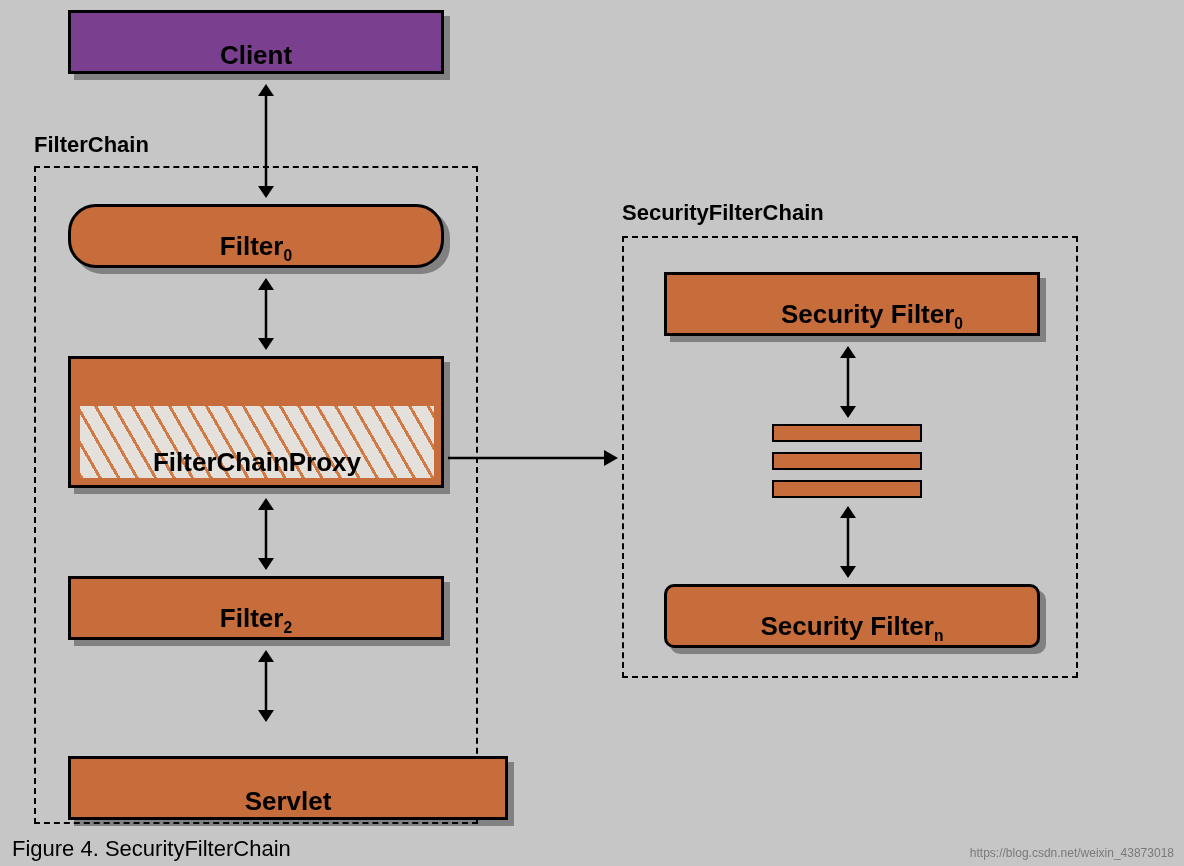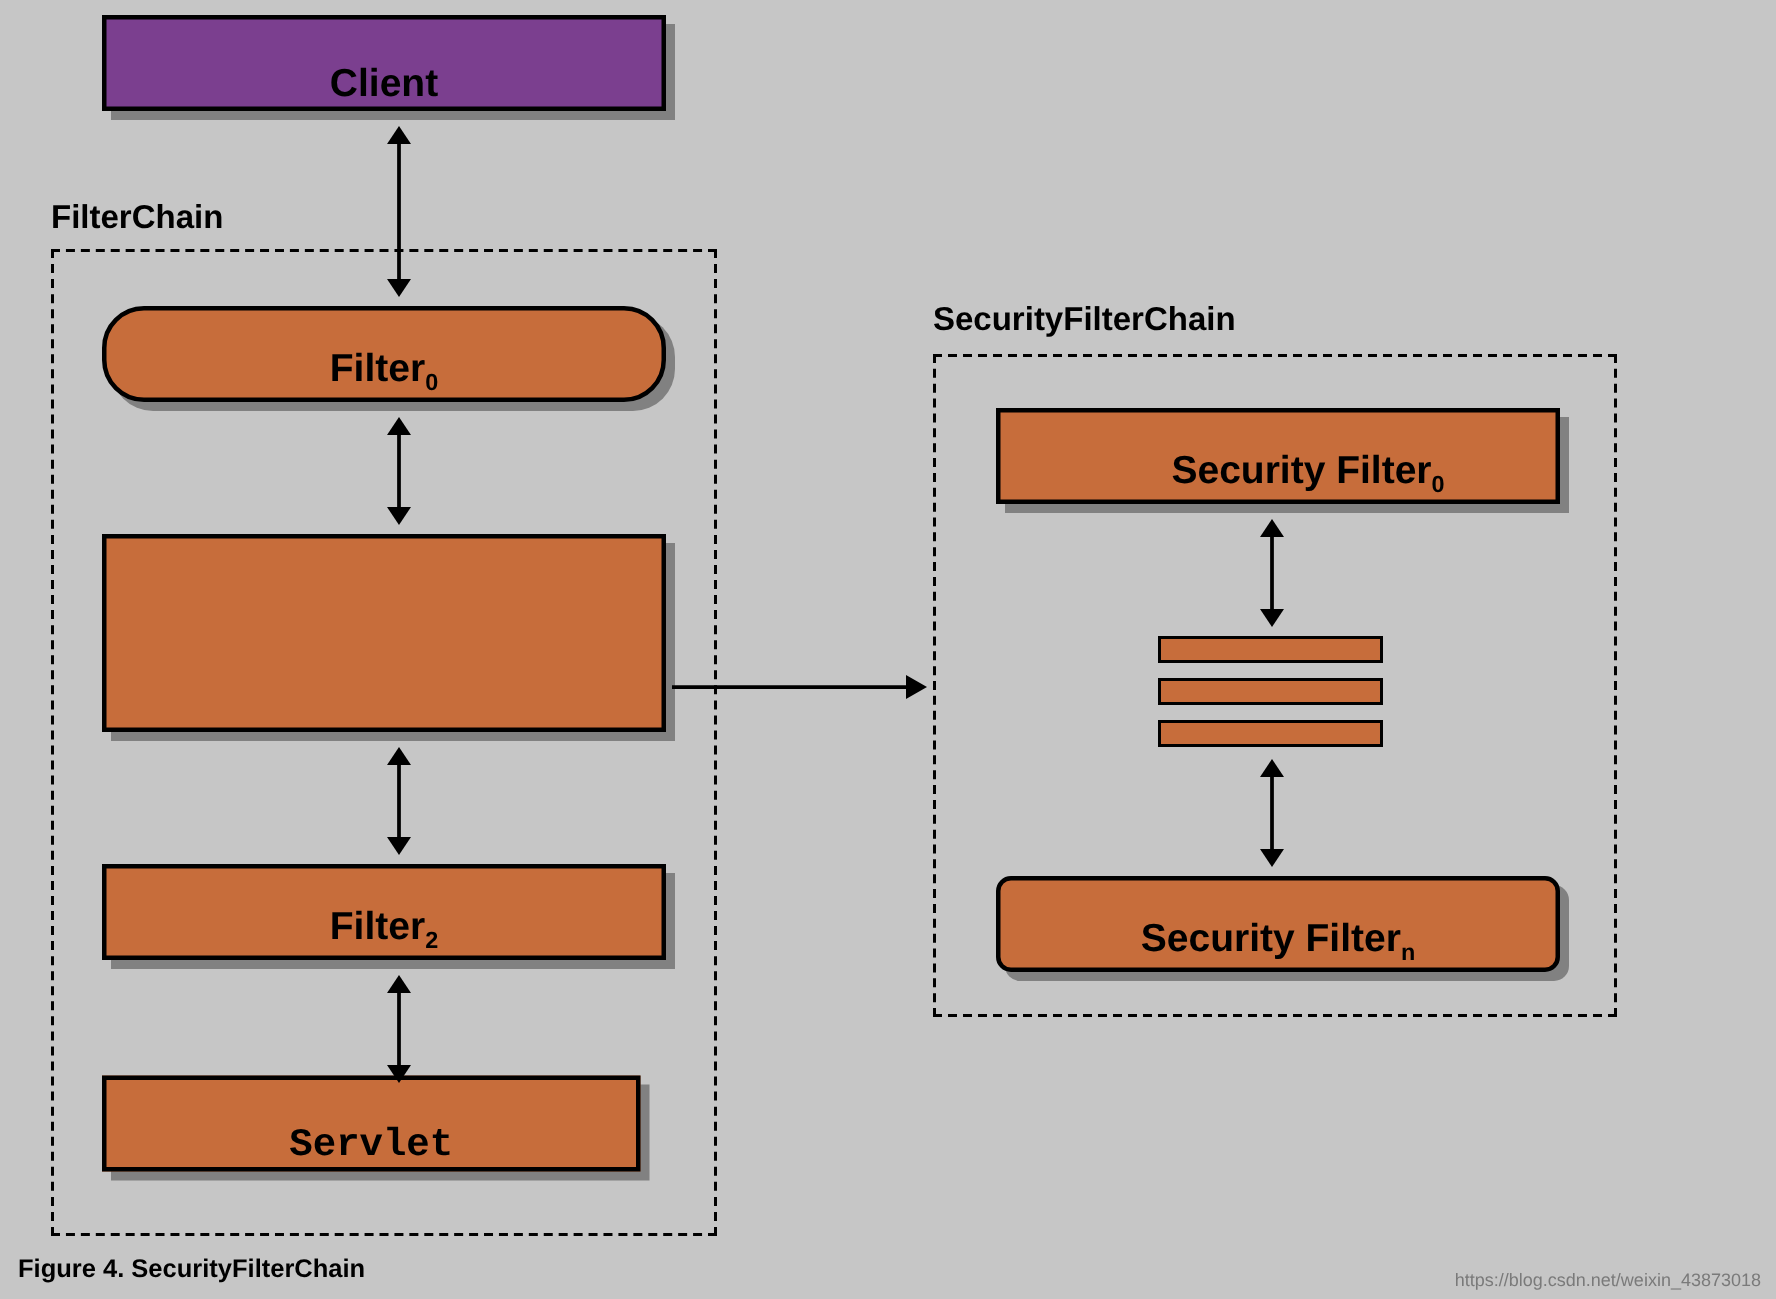--- a/index.html
+++ b/index.html
@@ -33,22 +33,22 @@
     position: absolute;
     border: 2px dashed #000;
   }
   .container-label {
     position: absolute;
     font-size: 22px;
     font-weight: bold;
   }
   .figure-caption {
     position: absolute;
-    font-size: 17px;
-    font-weight: bold;
+    font-size: 22px;
+    font-weight: normal;
   }
   .sub { font-size: 0.6em; vertical-align: sub; }
   .watermark {
     position: absolute;
     font-size: 12px;
     color: rgba(90,90,90,0.7);
   }
   svg.arrow { position: absolute; overflow: visible; }
   .bar {
     position: absolute;
@@ -79,29 +79,32 @@
 
 <div class="dashed-container" style="left:34px; top:166px; width:444px; height:658px;"></div>
 
 <div class="box orange" style="left:68px; top:204px; width:376px; height:64px;border-radius:28px;">
   <span>
     <span>Filter</span><span class="sub">0</span>
   </span>
 </div>
 
 <div class="delegating-outer" style="left:68px; top:356px; width:376px; height:132px;">
+  <div class="box hatched" style="left:6px; top:44px; width:360px; height:78px; position:absolute; font-size:26px;">
+    <span>FilterChainProxy</span>
+  </div>
 </div>
 
 <div class="box orange" style="left:68px; top:576px; width:376px; height:64px;">
   <span>
     <span>Filter</span><span class="sub">2</span>
   </span>
 </div>
 
-<div class="box orange" style="left:68px; top:717px; width:359px; height:64px;font-family:Liberation Mono, monospace;">
+<div class="box orange" style="left:68px; top:756px; width:440px; height:64px;">
   <span>Servlet</span>
 </div>
 
 <div class="container-label" style="left:622px; top:200px;">SecurityFilterChain</div>
 
 <div class="dashed-container" style="left:622px; top:236px; width:456px; height:442px;"></div>
 
 <div class="box orange" style="left:664px; top:272px; width:376px; height:64px;padding-left:40px;">
   <span>
     <span>Security Filter</span><span class="sub">0</span>

